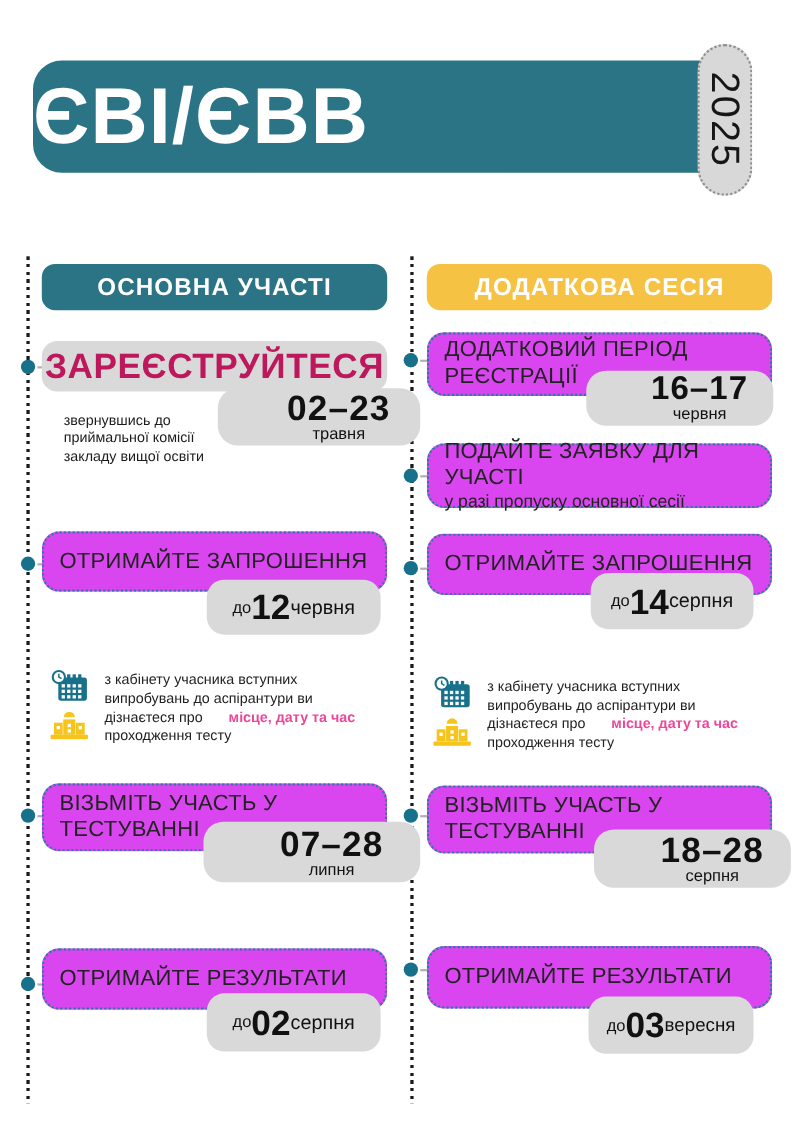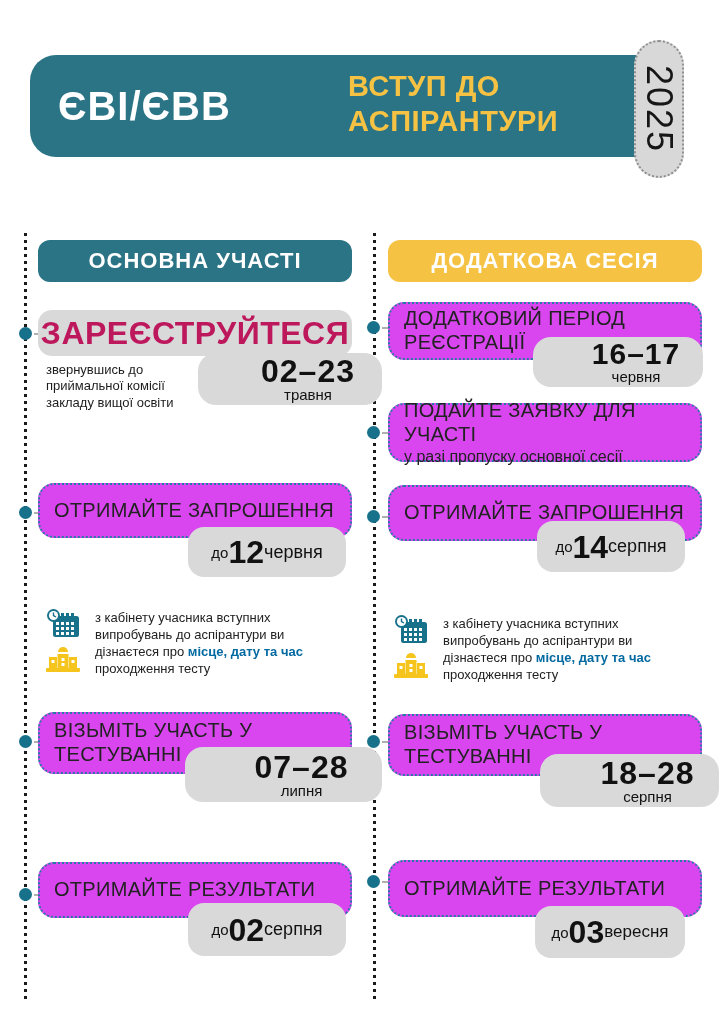--- a/index.html
+++ b/index.html
@@ -2,21 +2,21 @@
 <html><head>
 <meta charset="utf-8">
 <style>
   html,body{margin:0;padding:0;background:#ffffff;}
   .page{position:relative;width:724px;height:1024px;background:#ffffff;overflow:hidden;
         font-family:"Liberation Sans","DejaVu Sans",sans-serif;color:#1c1c1c;}
 
   
   .banner{position:absolute;left:30px;top:55px;width:642px;height:102px;background:#2b7486;
           border-radius:26px;display:flex;align-items:center;}
-  .logo{font-size:40px;font-weight:800;color:#ffffff;letter-spacing:1px;margin-left:28px;white-space:nowrap;}
+  .logo{font-size:72px;font-weight:800;color:#ffffff;letter-spacing:1px;white-space:nowrap;}
   .banner-title{position:absolute;left:318px;top:14px;width:240px;font-size:29px;line-height:1.2;
           font-weight:800;color:#f5c243;letter-spacing:0.5px;}
   .year-pill{position:absolute;left:634px;top:40px;width:50px;height:138px;background:#d8d8d8;
           border:2px dotted #8f8f8f;border-radius:27px;box-sizing:border-box;
           display:flex;align-items:center;justify-content:center;}
   .year-text{transform:rotate(90deg);font-size:36px;font-weight:400;color:#161616;letter-spacing:2px;}
 
   
   .timeline{position:absolute;top:233px;width:3px;height:770px;
           background:repeating-linear-gradient(to bottom,#1a1a1a 0 3px,transparent 3px 7px);}
@@ -32,45 +32,44 @@
 
   
   .solid-box{position:absolute;background:#d9d9d9;border-radius:14px;display:flex;
           align-items:center;justify-content:center;}
   .solid-box .big-title{font-size:32px;font-weight:800;color:#be185d;letter-spacing:0.5px;white-space:nowrap;}
   .dotted-box{position:absolute;background:#d946ef;border:2px dotted #2779a5;border-radius:16px;
           box-sizing:border-box;display:flex;flex-direction:column;justify-content:center;
           padding-left:14px;padding-right:6px;}
   .step-title{font-size:20px;font-weight:500;color:#222;letter-spacing:0.3px;line-height:1.18;}
   .step-sub{font-size:16px;font-weight:400;color:#222;margin-top:2px;}
-  .subnote{position:absolute;font-size:13px;line-height:1.25;font-weight:400;color:#1c1c1c;margin:0;}
+  .subnote{position:absolute;font-size:13px;line-height:1.25;font-weight:400;color:#1c1c1c;margin:12px;}
 
   
   .pill{position:absolute;background:#d9d9d9;border-radius:18px;z-index:3;}
   .pill.stacked{display:flex;flex-direction:column;align-items:center;justify-content:center;padding-left:36px;}
   .pill.stacked .num{font-size:32px;font-weight:800;color:#111;line-height:1;letter-spacing:1px;}
   .pill.stacked .month{font-size:15px;font-weight:500;color:#111;line-height:1.05;}
   .pill.inline{display:flex;align-items:center;justify-content:center;gap:0;}
   .pill.inline .pre{font-size:15px;font-weight:500;color:#111;}
   .pill.inline .num{font-size:32px;font-weight:800;color:#111;line-height:1;}
   .pill.inline .month{font-size:18px;font-weight:500;color:#111;}
 
   
   .info-text{position:absolute;font-size:13px;line-height:1.3;font-weight:500;color:#222;margin:0;}
-  .info-text .red{color:#0369a1;font-weight:700;}
+  .info-text .red{color:#ec4899;font-weight:700;margin-left:20px;}
   .icon-wrap{position:absolute;}
 </style>
 </head>
 <body>
 
 <div class="page">
 
   <header class="banner">
     <div class="logo">ЄВІ/ЄВВ</div>
-    <div class="banner-title">ВСТУП ДО АСПІРАНТУРИ</div>
   </header>
   <div class="year-pill">
     <span class="year-text">2025</span>
   </div>
 
   <div class="timeline tl-left"></div>
   <div class="timeline tl-right"></div>
 
   <span class="tdot" style="left:19px;top:327px"></span>
   <span class="tdash" style="left:34px;top:333px"></span>

